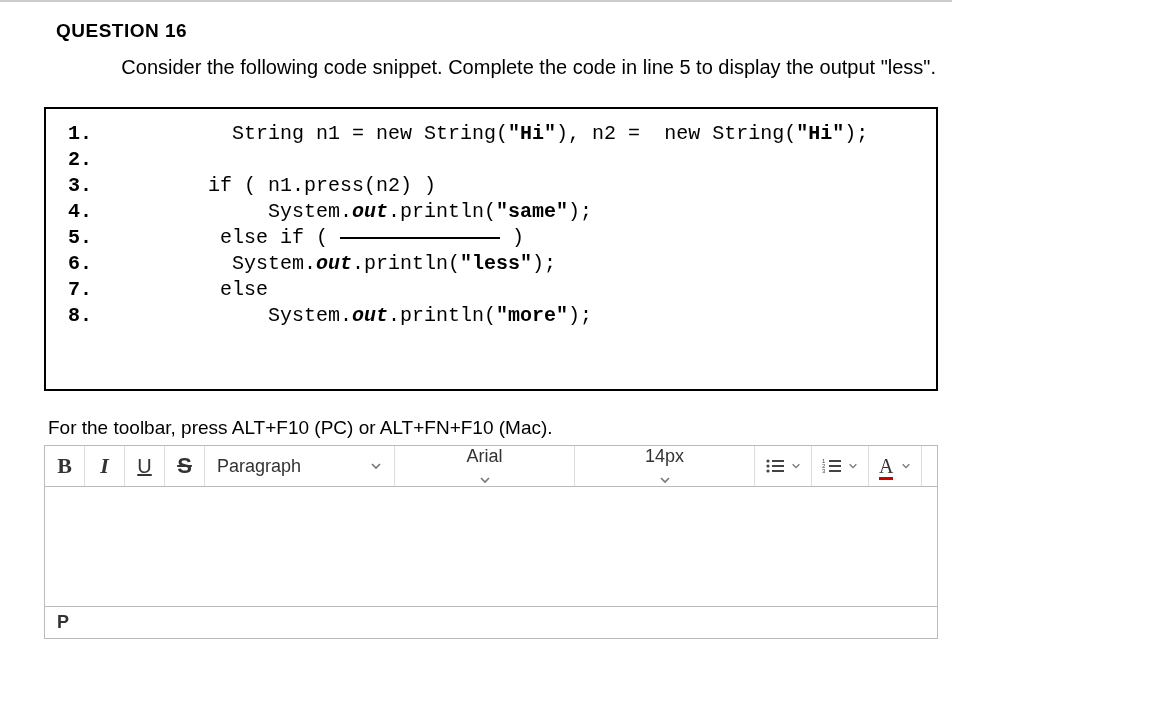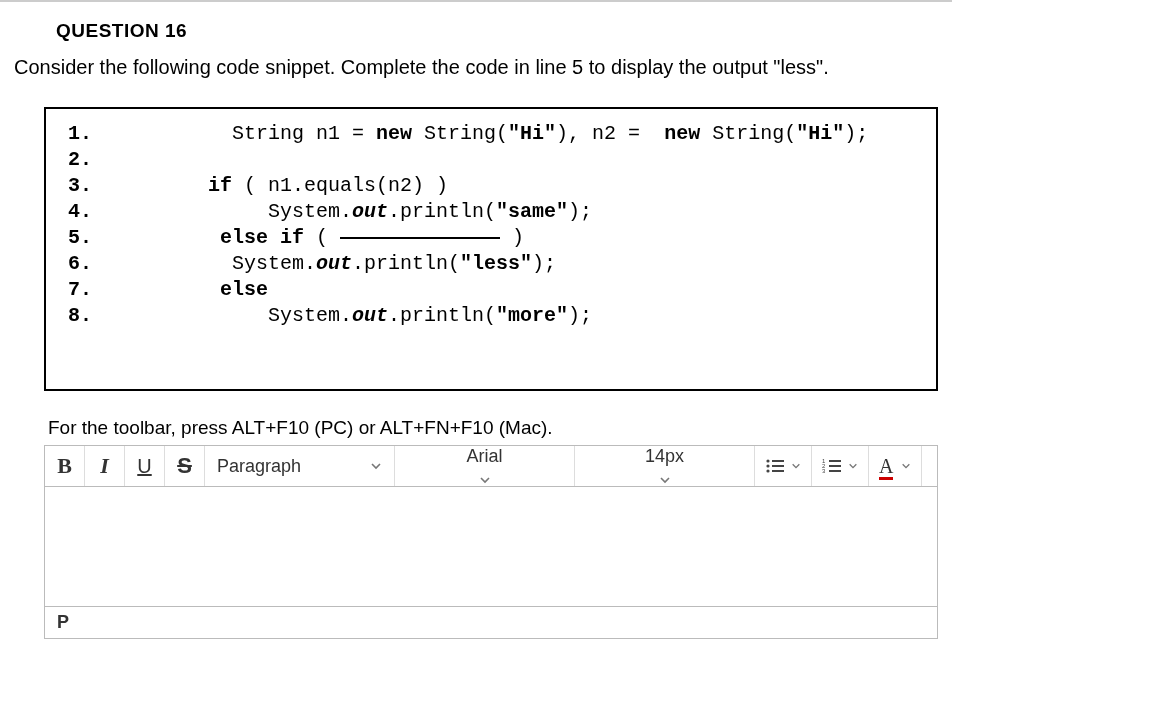--- a/index.html
+++ b/index.html
@@ -17,37 +17,38 @@
   }
   .heading {
     font-weight: 700;
     font-size: 19px;
     padding: 18px 0 14px 56px;
     letter-spacing: 0.5px;
   }
   .prompt {
     font-size: 20px;
     padding: 0 16px 28px 14px;
+    text-align: right;
   }
   .code-box {
     margin: 0 14px 26px 44px;
     border: 2px solid #000;
     padding: 12px 18px 60px 22px;
     font-family: Consolas, "Courier New", monospace;
     font-size: 20px;
     line-height: 1.3;
   }
   .code-row { display: flex; }
   .ln {
     width: 44px;
     flex-shrink: 0;
     font-weight: 600;
   }
   .code { white-space: pre; }
-  .kw { font-weight: 700; }
+  .kw { font-weight: 400; }
   .it { font-style: italic; font-weight: 600; }
   .str { font-weight: 600; }
   .blank {
     display: inline-block;
     border-bottom: 2.5px solid #000;
     width: 160px;
     vertical-align: baseline;
     position: relative;
     top: -4px;
   }
@@ -124,21 +125,21 @@
     <div class="code-row">
         <span class="ln">1.</span>
         <span class="code"><span>          String n1 = </span><span class="kw">new</span><span> String(</span><span class="str">"Hi"</span><span>), n2 =  </span><span class="kw">new</span><span> String(</span><span class="str">"Hi"</span><span>);</span></span>
       </div>
     <div class="code-row">
         <span class="ln">2.</span>
         <span class="code">&nbsp;</span>
       </div>
     <div class="code-row">
         <span class="ln">3.</span>
-        <span class="code"><span>        </span><span class="kw">if</span><span> ( n1.equals(n2) )</span></span>
+        <span class="code"><span>        </span><span class="kw">if</span><span> ( n1.press(n2) )</span></span>
       </div>
     <div class="code-row">
         <span class="ln">4.</span>
         <span class="code"><span>             System.</span><span class="it">out</span><span>.println(</span><span class="str">"same"</span><span>);</span></span>
       </div>
     <div class="code-row">
         <span class="ln">5.</span>
         <span class="code"><span>         </span><span class="kw">else if</span><span> ( </span><span class="blank"></span><span> )</span></span>
       </div>
     <div class="code-row">

